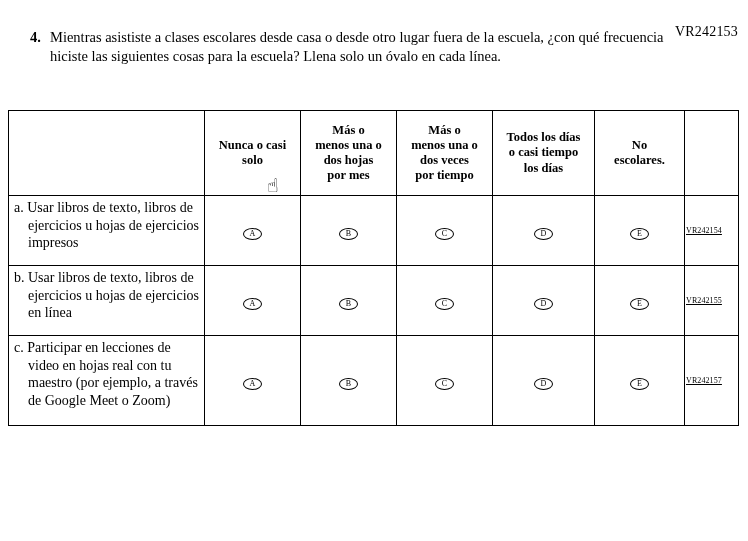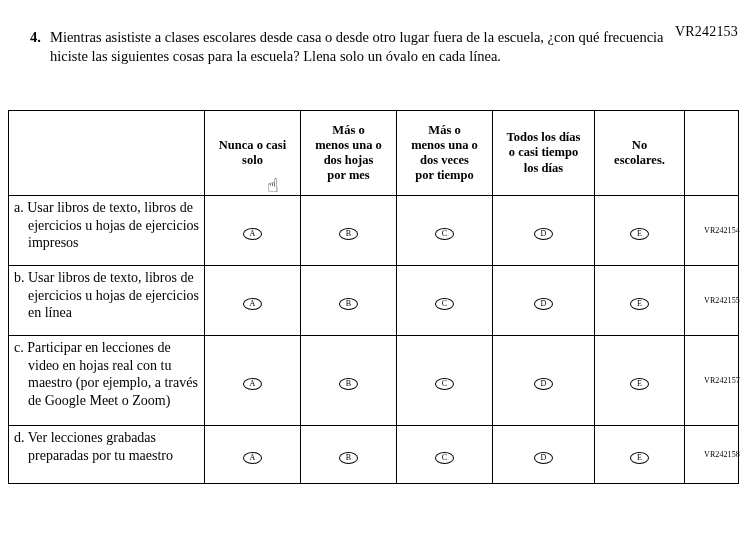--- a/index.html
+++ b/index.html
@@ -47,21 +47,21 @@
   td.ovalcell { text-align:center; vertical-align:middle; }
   .oval {
     display:inline-block; width:19px; height:12px;
     border:1px solid #000; border-radius:50%;
     font-size:8px; line-height:10px; text-align:center;
     font-family:"Liberation Serif", serif; cursor:pointer;
   }
 
   td.codecell {
     font-size:8px; text-align:left; vertical-align:middle;
-    padding:0 19px; letter-spacing:0.1px;
+    padding:0 1px; letter-spacing:0.1px;text-decoration:underline;
   }
 
   .cursor {
     position:absolute; left:267px; top:174px;
     font-size:19px; font-family:"DejaVu Sans", sans-serif;
     color:#000; pointer-events:none; z-index:5;
     text-shadow:0 0 1px #fff;
   }
 </style>
 </head>
@@ -126,30 +126,19 @@
             <span class="lbl">c. Participar en lecciones de video en hojas real con tu maestro (por ejemplo, a través de Google Meet o Zoom)</span>
           </td>
       <td class="ovalcell"><span class="oval">A</span></td>
       <td class="ovalcell"><span class="oval">B</span></td>
       <td class="ovalcell"><span class="oval">C</span></td>
       <td class="ovalcell"><span class="oval">D</span></td>
       <td class="ovalcell"><span class="oval">E</span></td>
       <td class="codecell"><span>VR242157</span></td>
     </tr>
 
-    <tr style="height:58px">
-      <td class="rowlabel">
-            <span class="lbl">d. Ver lecciones grabadas preparadas por tu maestro</span>
-          </td>
-      <td class="ovalcell"><span class="oval">A</span></td>
-      <td class="ovalcell"><span class="oval">B</span></td>
-      <td class="ovalcell"><span class="oval">C</span></td>
-      <td class="ovalcell"><span class="oval">D</span></td>
-      <td class="ovalcell"><span class="oval">E</span></td>
-      <td class="codecell"><span>VR242158</span></td>
-    </tr>
 
   </tbody>
     </table>
 
   <div class="cursor">☝</div>
 
 </div>
 
 </body></html>

